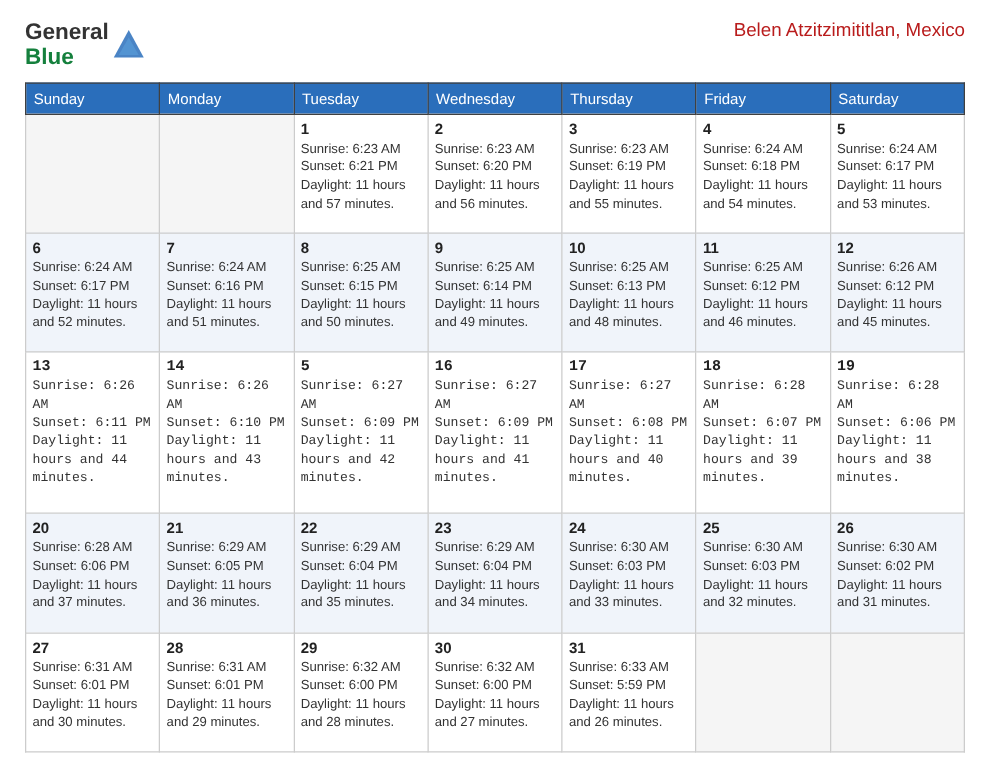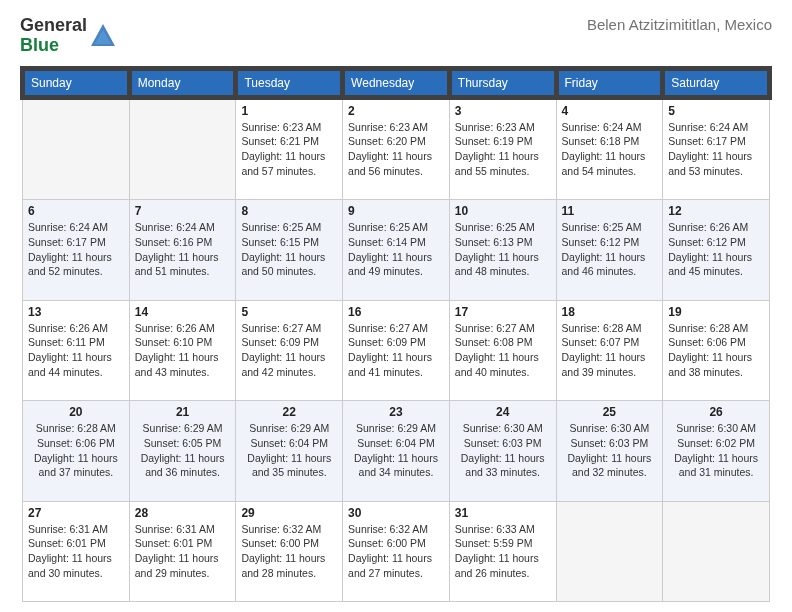--- a/index.html
+++ b/index.html
@@ -50,36 +50,36 @@
     .title-section {
       text-align: right;
     }
     .month-title {
       font-size: 36px;
       font-weight: normal;
       color: #222;
     }
     .location {
       font-size: 15px;
-      color: #737373;
+      color: #b91c1c;
     }
     .calendar {
       flex: 1;
       border-collapse: collapse;
       width: 100%;
       font-size: 11px;
     }
     .calendar th {
       background: #2a6ebb;
       color: #fff;
       padding: 5px 6px;
       text-align: left;
       font-weight: normal;
       font-size: 12px;
-      border: 5px solid #404040;
+      border: 1px solid #404040;
     }
     .calendar td {
       border: 1px solid #ccc;
       vertical-align: top;
       padding: 4px 5px;
       width: calc(100% / 7);
       height: 78px;
     }
     .calendar td.empty {
       background: #f8f8f8;
@@ -98,22 +98,22 @@
       margin-bottom: 2px;
     }
     .day-info {
       color: #333;
       font-size: 10.5px;
       line-height: 1.4;
     }
     
     .row-1 td { background: #fff; }
     .row-2 td { background: #edf2fb; }
-    .row-3 td { background: #fff; }
-    .row-4 td { background: #edf2fb; text-align: center; }
+    .row-3 td { background: #fff; font-family: Liberation Mono, monospace; }
+    .row-4 td { background: #edf2fb; }
     .row-5 td { background: #fff; margin-top: 43px; }
     .row-1 td.empty, .row-2 td.empty, .row-3 td.empty, .row-4 td.empty, .row-5 td.empty {
       background: #f5f5f5;
     }
   </style>
 </head>
 <body>
 
 <div class="page">
   <div class="header">

